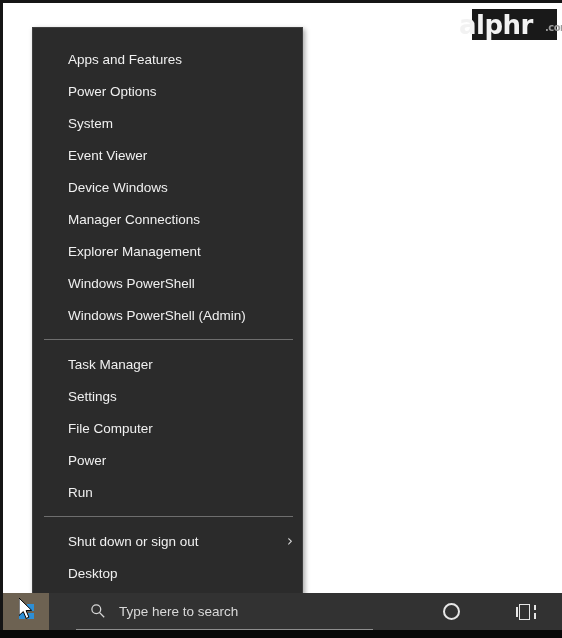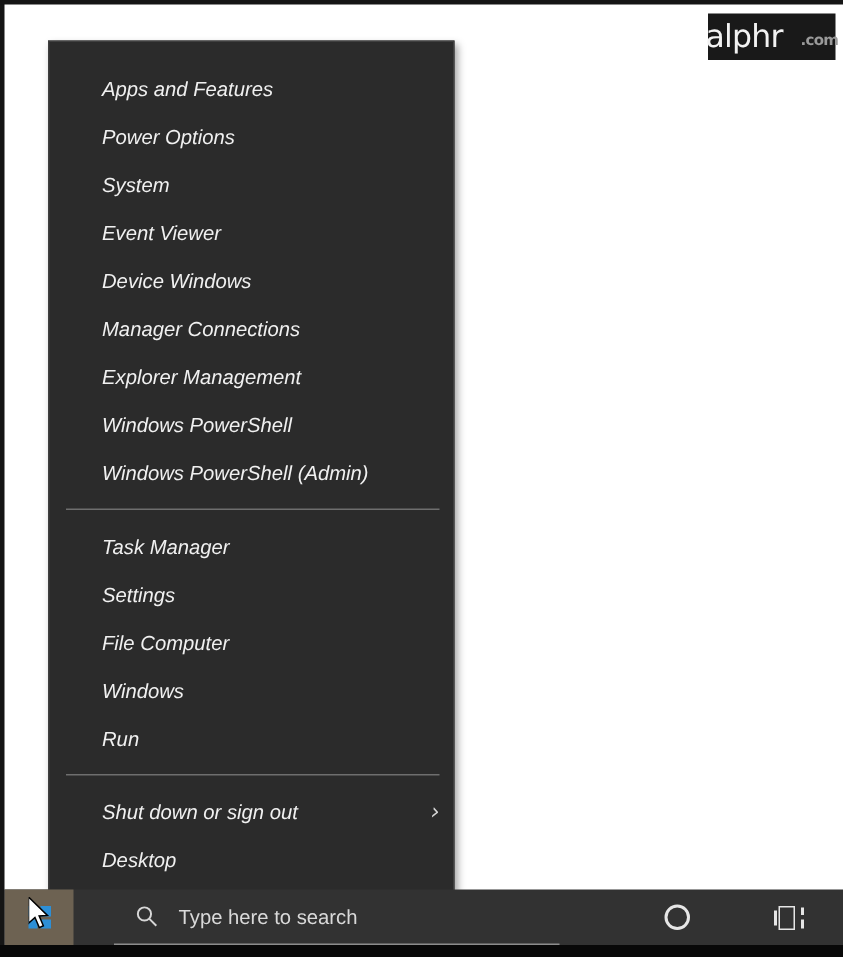--- a/index.html
+++ b/index.html
@@ -56,22 +56,22 @@
     width: 85px;
     height: 31px;
     background: #191919;
     display: flex;
     align-items: center;
     justify-content: center;
     letter-spacing: -0.5px;
   }
   .wm-main {
     color: #f2f2f2;
-    font-size: 21px;
-    font-weight: normal;
+    font-size: 26px;
+    font-weight: bold;
     font-family: "DejaVu Sans", sans-serif;
     line-height: 1;
   }
   .wm-sub {
     color: #9a9a9a;
     font-size: 10px;
     font-weight: bold;
     font-family: "DejaVu Sans", sans-serif;
     margin-left: 12px;
     margin-top: 6px;
@@ -103,21 +103,20 @@
     height: 32px;
     display: flex;
     align-items: center;
     padding-left: 35px;
     padding-right: 9px;
     color: #f0f0f0;
     font-size: 13.5px;
     font-family: "Liberation Sans", sans-serif;
     cursor: default;
     box-sizing: border-box;
-    font-style: italic;
   }
   .menu-item .label {
     white-space: nowrap;
   }
   .menu-item .chevron {
     margin-left: auto;
     color: #d8d8d8;
     font-size: 15px;
     line-height: 1;
     font-family: "DejaVu Sans", sans-serif;
@@ -335,21 +334,21 @@
           <div class="menu-item">
             <span class="label">Task Manager</span>
           </div>
           <div class="menu-item">
             <span class="label">Settings</span>
           </div>
           <div class="menu-item">
             <span class="label">File Computer</span>
           </div>
           <div class="menu-item">
-            <span class="label">Windows</span>
+            <span class="label">Power</span>
           </div>
           <div class="menu-item">
             <span class="label">Run</span>
           </div>
         </div>
         <div class="menu-sep"></div>
         <div class="menu-group">
           <div class="menu-item">
             <span class="label">Shut down or sign out</span>
             <span class="chevron">›</span>

